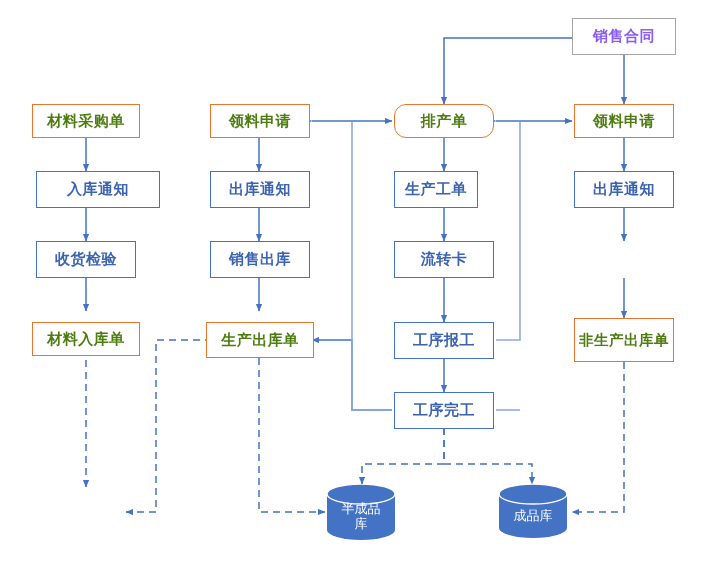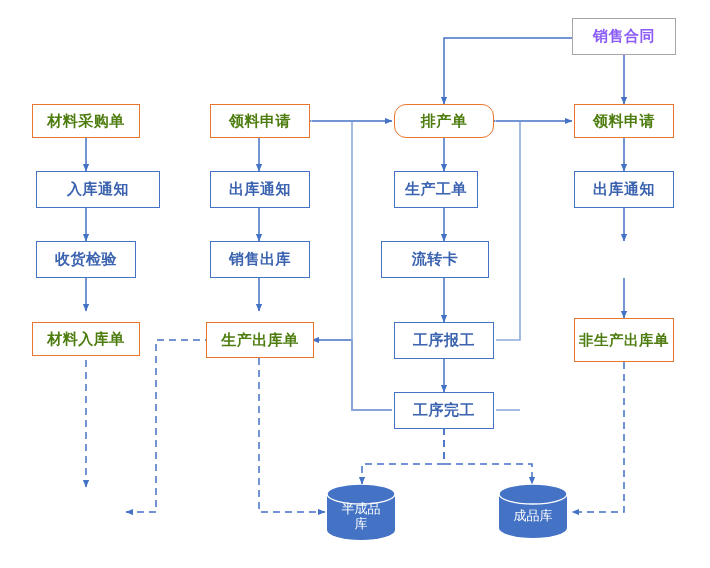--- a/index.html
+++ b/index.html
@@ -103,21 +103,21 @@
   <div class="node blue" style="left:36px;top:241px;width:100px;height:37px;">收货检验</div>
   <div class="node orange" style="left:32px;top:322px;width:108px;height:34px;">材料入库单</div>
 
   <div class="node orange" style="left:210px;top:104px;width:100px;height:34px;">领料申请</div>
   <div class="node blue" style="left:210px;top:171px;width:100px;height:37px;">出库通知</div>
   <div class="node blue" style="left:210px;top:241px;width:100px;height:37px;">销售出库</div>
   <div class="node orange" style="left:206px;top:322px;width:108px;height:36px;">生产出库单</div>
 
   <div class="node orange" style="left:394px;top:104px;width:100px;height:34px;border-radius:12px;">排产单</div>
   <div class="node blue" style="left:394px;top:171px;width:84px;height:37px;">生产工单</div>
-  <div class="node blue" style="left:381px;top:241px;width:108px;height:37px;">流转卡</div>
+  <div class="node blue" style="left:394px;top:241px;width:100px;height:37px;">流转卡</div>
   <div class="node blue" style="left:394px;top:322px;width:100px;height:37px;">工序报工</div>
   <div class="node blue" style="left:394px;top:392px;width:100px;height:37px;">工序完工</div>
 
   <div class="node gray" style="left:572px;top:18px;width:104px;height:37px;">销售合同</div>
   <div class="node orange" style="left:574px;top:104px;width:100px;height:34px;">领料申请</div>
   <div class="node blue" style="left:574px;top:171px;width:100px;height:37px;">出库通知</div>
   <div class="node orange two-line" style="left:574px;top:318px;width:100px;height:44px;">非生产出库单</div>
 
 
   <div class="db" style="left:325px;top:484px;width:72px;height:58px;">

